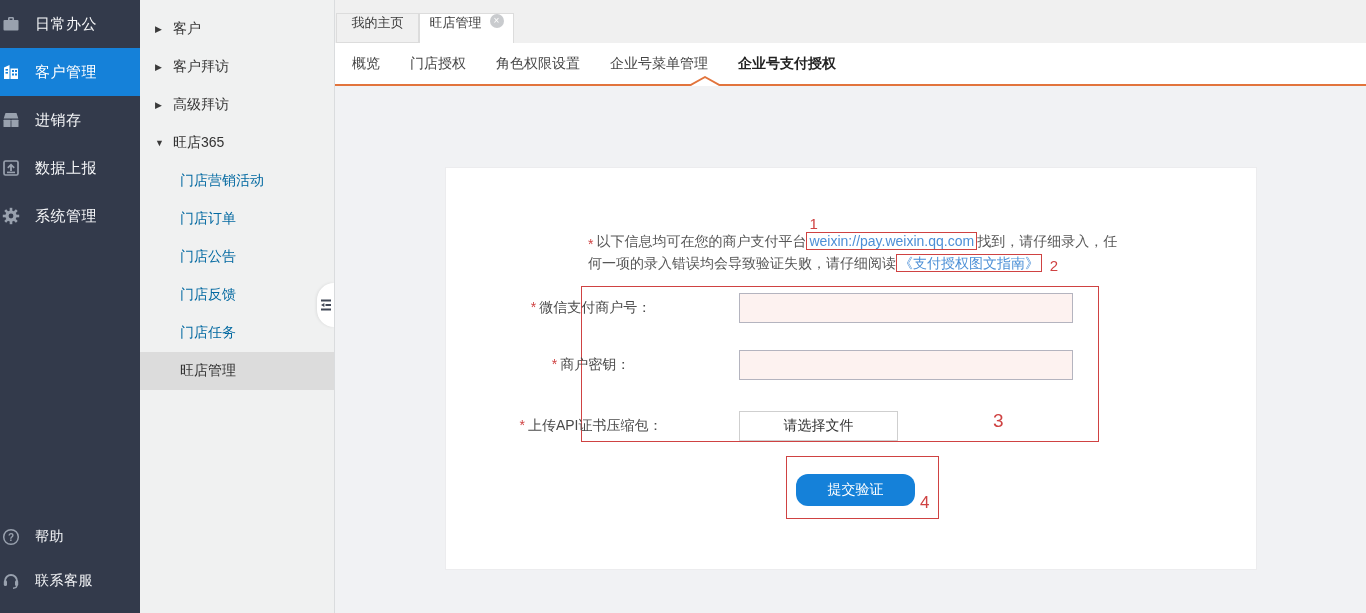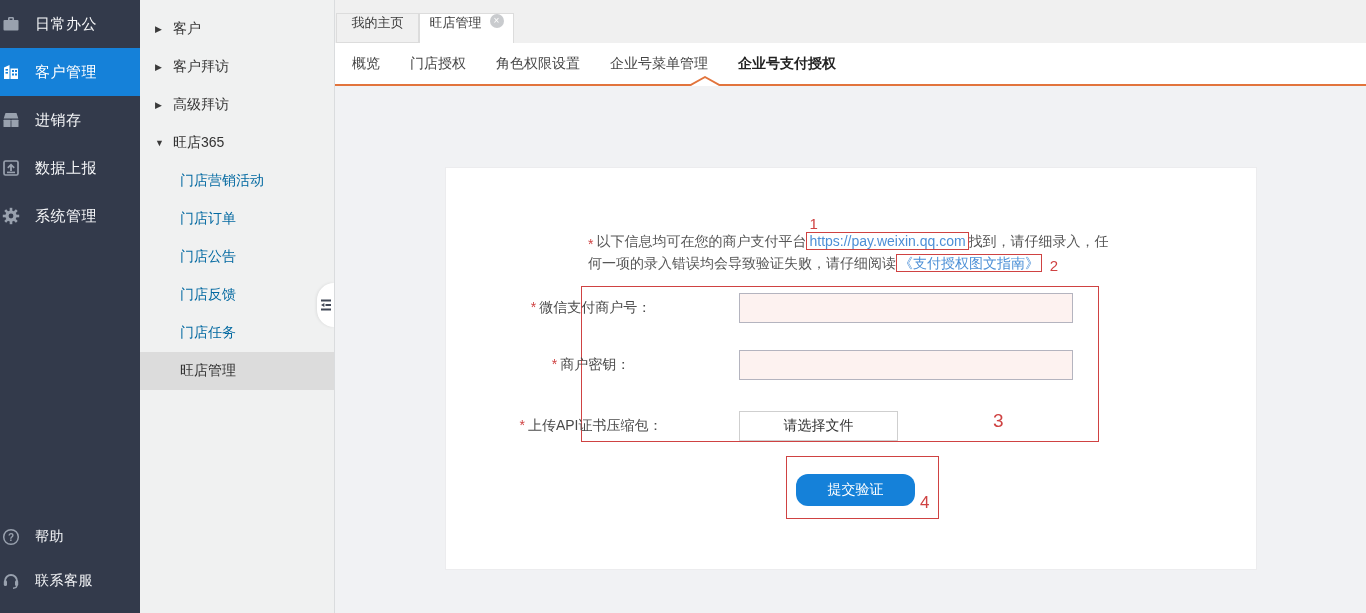--- a/index.html
+++ b/index.html
@@ -211,21 +211,21 @@
     </div>
     <div class="orange-line"></div>
     <svg class="caret" width="30" height="10" viewBox="0 0 30 10">
         <polygon points="0,10 15,1 30,10" fill="#fff"></polygon>
         <polyline points="0,9.3 15,1 30,9.3" fill="none" stroke="#e2743c" stroke-width="2" stroke-linejoin="round"></polyline>
       </svg>
 
     <section class="card">
 
       <p class="notice">
-        <span class="req">*</span><span>以下信息均可在您的商户支付平台</span><a class="link boxed"><span>https://pay.weixin.qq.com</span><i class="anno-1">1</i></a><span>找到，请仔细录入，任</span><br>
+        <span class="req">*</span><span>以下信息均可在您的商户支付平台</span><a class="link boxed"><span>weixin://pay.weixin.qq.com</span><i class="anno-1">1</i></a><span>找到，请仔细录入，任</span><br>
         <span>何一项的录入错误均会导致验证失败，请仔细阅读</span><a class="link boxed"><span>《支付授权图文指南》</span><i class="anno-2">2</i></a>
       </p>
 
       <div class="form-box"></div>
 
       <div class="frow r1">
         <label class="flabel"><em>*</em><span>微信支付商户号：</span></label>
         <input class="tinput" type="text" value="" style="">
       </div>
 

